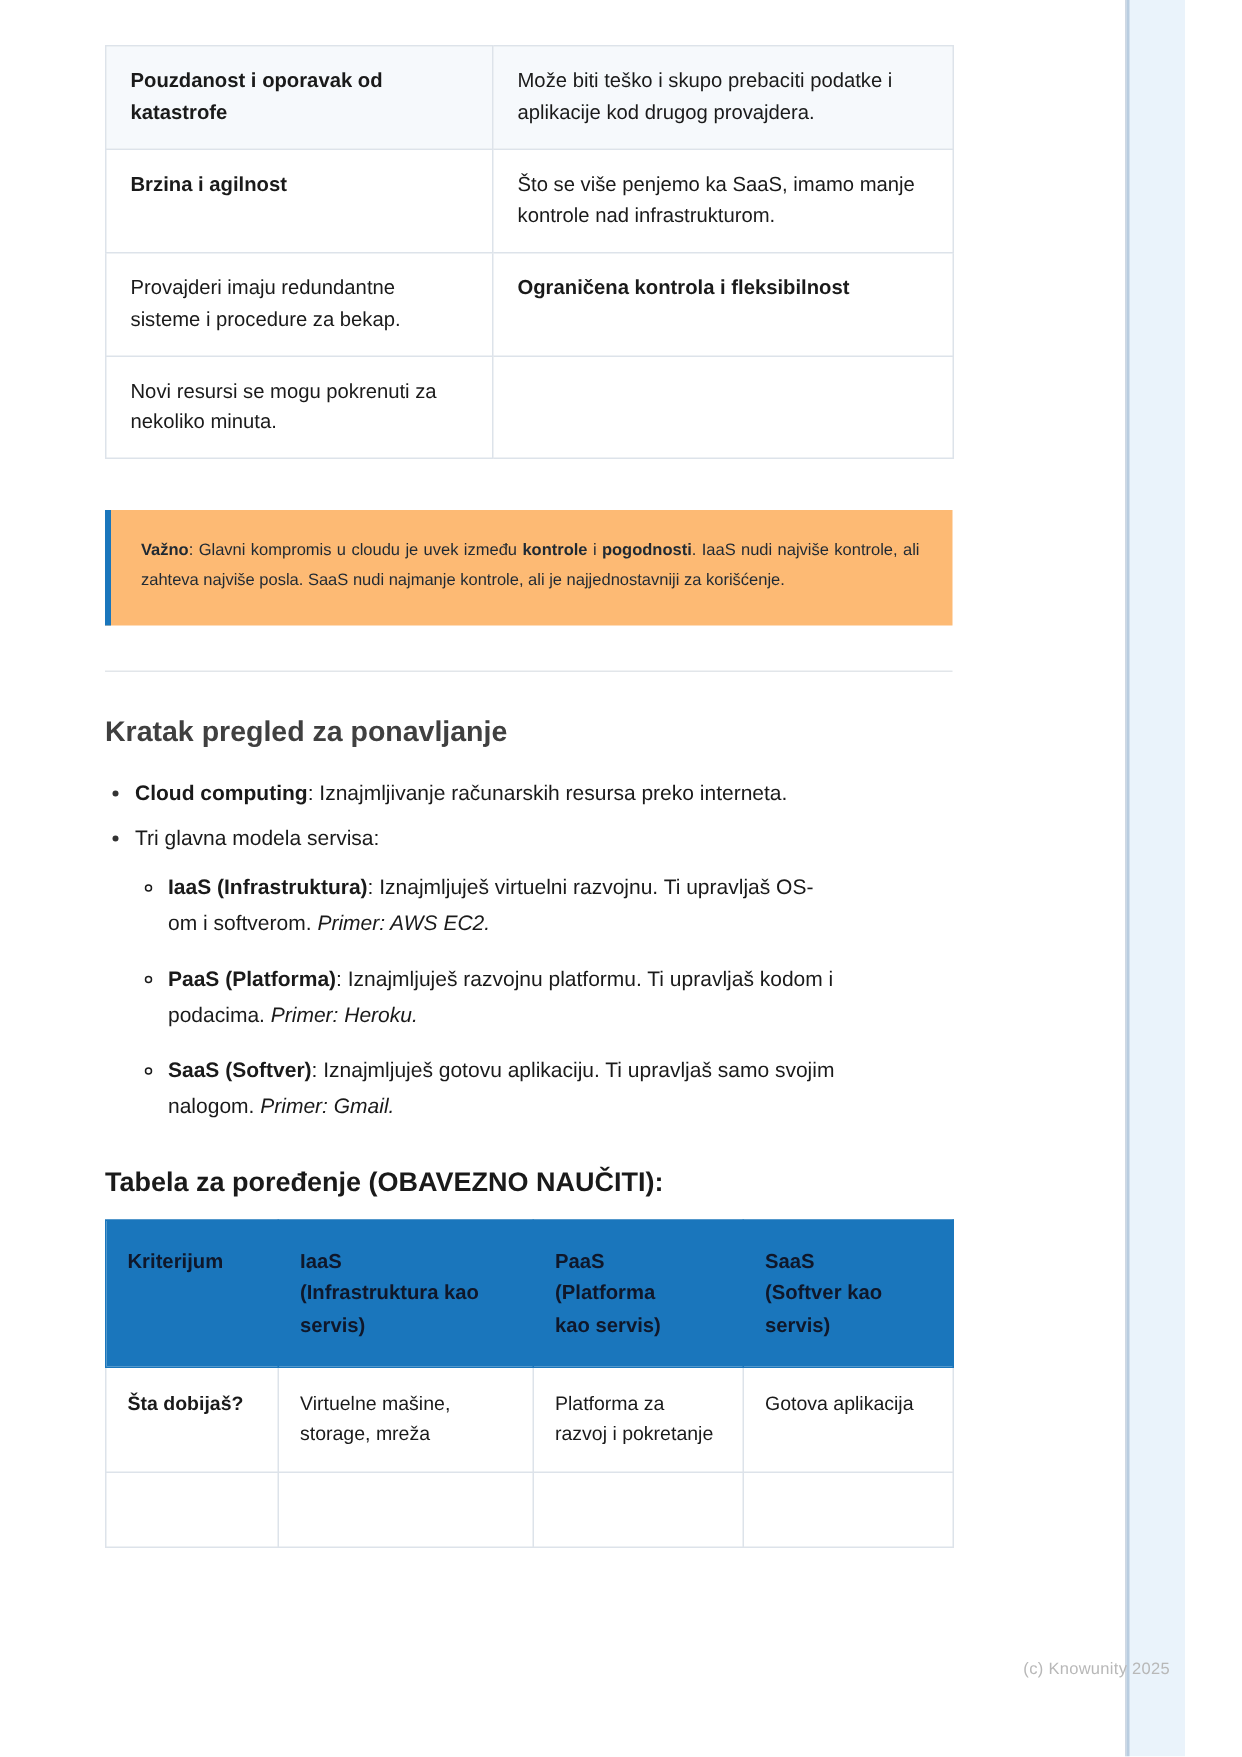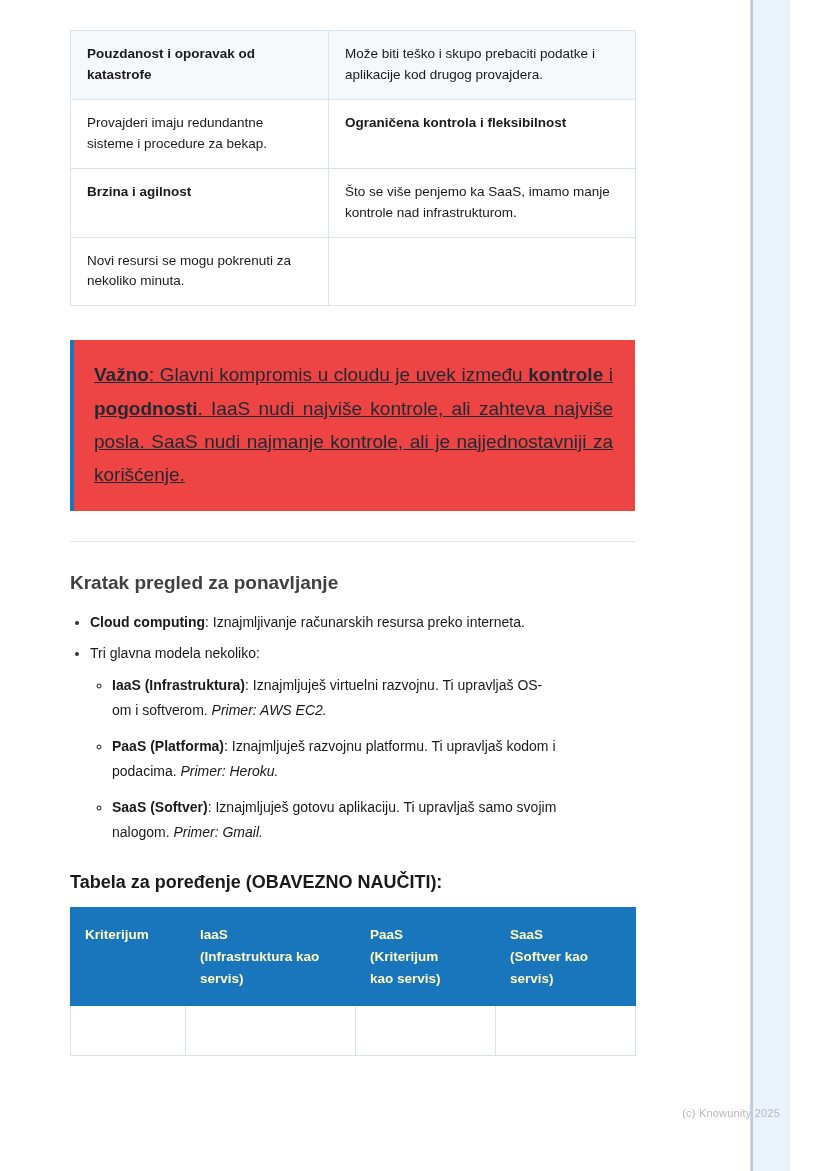--- a/index.html
+++ b/index.html
@@ -59,28 +59,27 @@
   .table-top td { background: #f6f9fc; }
 
   
   table.t1 col.c1 { width: 258px; }
   table.t1 col.c2 { width: 307px; }
 
   
   .callout {
     width: 565px;
     margin-top: 34px;
-    background: #ef4444;
+    background: #fdba74;
     border-left: 4px solid #1a76bc;
     padding: 18px 22px 20px 20px;
-    font-size: 19px;
+    font-size: 11px;
     line-height: 1.75;
     text-align: justify;
     color: #1f2933;
-    text-decoration: underline;
   }
   .callout b { font-weight: bold; }
 
   hr.sep {
     width: 565px;
     border: 0;
     border-top: 1px solid #e2e6ea;
     margin: 30px 0 0 0;
   }
 
@@ -120,21 +119,21 @@
   
   table.t2 {
     width: 565px;
     border-collapse: collapse;
     table-layout: fixed;
     font-size: 13px;
     line-height: 1.6;
   }
   table.t2 th {
     background: #1a76bc;
-    color: #fef9c3;
+    color: #0f172a;
     font-weight: bold;
     text-align: left;
     padding: 16px 14px;
     border: 1px solid #1a76bc;
     vertical-align: top;
     font-size: 13.5px;
   }
   table.t2 td {
     border: 1px solid #dde3ea;
     padding: 14px 14px;
@@ -170,26 +169,26 @@
     <colgroup>
         <col class="c1">
         <col class="c2">
       </colgroup>
     <tbody>
       <tr class="table-top">
         <td class="shade b">Pouzdanost i oporavak od katastrofe</td>
         <td class="shade">Može biti teško i skupo prebaciti podatke i aplikacije kod drugog provajdera.</td>
       </tr>
       <tr>
+        <td class="b">Brzina i agilnost</td>
+        <td>Što se više penjemo ka SaaS, imamo manje kontrole nad infrastrukturom.</td>
+      </tr>
+      <tr>
         <td>Provajderi imaju redundantne sisteme i procedure za bekap.</td>
         <td class="b">Ograničena kontrola i fleksibilnost</td>
-      </tr>
-      <tr>
-        <td class="b">Brzina i agilnost</td>
-        <td>Što se više penjemo ka SaaS, imamo manje kontrole nad infrastrukturom.</td>
       </tr>
       <tr>
         <td>Novi resursi se mogu pokrenuti za nekoliko minuta.</td>
         <td></td>
       </tr>
     </tbody>
   </table>
 
   <div class="callout">
     <b>Važno</b><span>: Glavni kompromis u cloudu je uvek između </span><b>kontrole</b><span> i </span><b>pogodnosti</b><span>. IaaS nudi najviše kontrole, ali zahteva najviše posla. SaaS nudi najmanje kontrole, ali je najjednostavniji za korišćenje.</span>
@@ -197,21 +196,21 @@
 
   <hr class="sep">
 
   <h2 class="section">Kratak pregled za ponavljanje</h2>
 
   <ul class="lvl1">
     <li>
       <span class="li-text"><b>Cloud computing</b><span>: Iznajmljivanje računarskih resursa preko interneta.</span></span>
     </li>
     <li>
-      <span class="li-text">Tri glavna modela nekoliko:</span>
+      <span class="li-text">Tri glavna modela servisa:</span>
       <ul class="lvl2">
         <li>
           <span class="li-text"><b>IaaS (Infrastruktura)</b><span>: Iznajmljuješ virtuelni razvojnu. Ti upravljaš OS-om i softverom. </span><i>Primer: AWS EC2.</i></span>
         </li>
         <li>
           <span class="li-text"><b>PaaS (Platforma)</b><span>: Iznajmljuješ razvojnu platformu. Ti upravljaš kodom i podacima. </span><i>Primer: Heroku.</i></span>
         </li>
         <li>
           <span class="li-text"><b>SaaS (Softver)</b><span>: Iznajmljuješ gotovu aplikaciju. Ti upravljaš samo svojim nalogom. </span><i>Primer: Gmail.</i></span>
         </li>
@@ -238,35 +237,41 @@
         <th>
           <div class="hdr-stack">
             <div>IaaS</div>
             <div>(Infrastruktura kao</div>
             <div>servis)</div>
           </div>
         </th>
         <th>
           <div class="hdr-stack">
             <div>PaaS</div>
-            <div>(Kriterijum</div>
+            <div>(Platforma</div>
             <div>kao servis)</div>
           </div>
         </th>
         <th>
           <div class="hdr-stack">
             <div>SaaS</div>
             <div>(Softver kao</div>
             <div>servis)</div>
           </div>
         </th>
       </tr>
     </thead>
     <tbody>
       <tr>
+        <td class="b">Šta dobijaš?</td>
+        <td>Virtuelne mašine, storage, mreža</td>
+        <td>Platforma za razvoj i pokretanje</td>
+        <td>Gotova aplikacija</td>
+      </tr>
+      <tr>
         <td>&nbsp;</td>
         <td>&nbsp;</td>
         <td>&nbsp;</td>
         <td>&nbsp;</td>
       </tr>
     </tbody>
   </table>
 
 </div>
 

